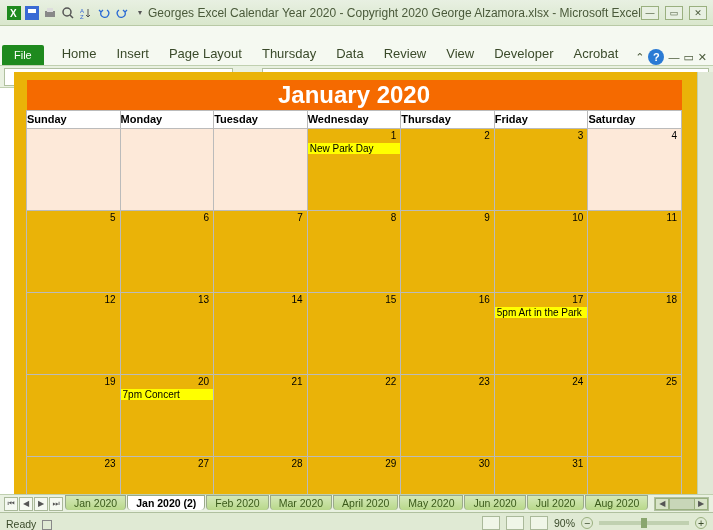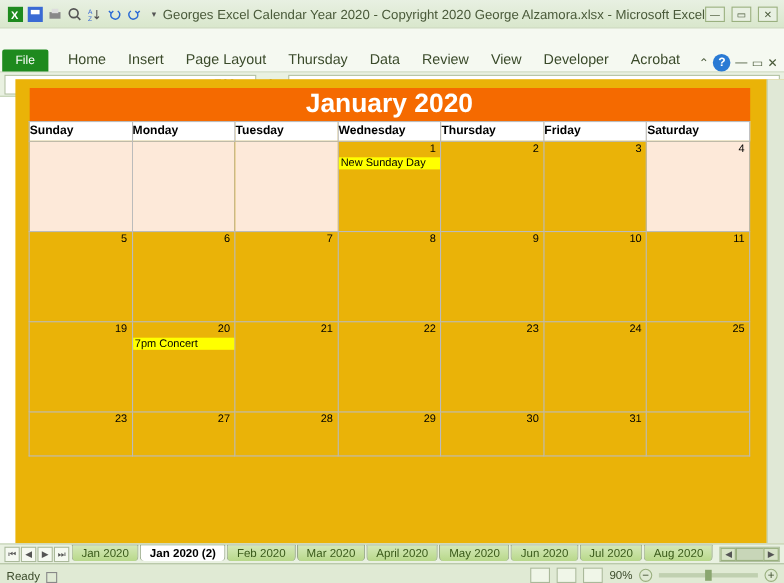--- a/index.html
+++ b/index.html
@@ -145,21 +145,21 @@
           <td>Saturday</td>
         </tr>
     </tbody>
       <tbody id="cal-body">
         <tr class="cal-body">
           <td class="pad"></td>
           <td class="pad"></td>
           <td class="pad"></td>
           <td>
             <div class="daynum">1</div>
-            <div class="event">New Sunday Day</div>
+            <div class="event">New Park Day</div>
           </td>
           <td>
             <div class="daynum">2</div>
           </td>
           <td>
             <div class="daynum">3</div>
           </td>
           <td class="pad">
             <div class="daynum">4</div>
           </td>
@@ -178,20 +178,44 @@
             <div class="daynum">8</div>
           </td>
           <td>
             <div class="daynum">9</div>
           </td>
           <td>
             <div class="daynum">10</div>
           </td>
           <td>
             <div class="daynum">11</div>
+          </td>
+        </tr>
+        <tr class="cal-body">
+          <td>
+            <div class="daynum">12</div>
+          </td>
+          <td>
+            <div class="daynum">13</div>
+          </td>
+          <td>
+            <div class="daynum">14</div>
+          </td>
+          <td>
+            <div class="daynum">15</div>
+          </td>
+          <td>
+            <div class="daynum">16</div>
+          </td>
+          <td>
+            <div class="daynum">17</div>
+            <div class="event">5pm Art in the Park</div>
+          </td>
+          <td>
+            <div class="daynum">18</div>
           </td>
         </tr>
         <tr class="cal-body">
           <td>
             <div class="daynum">19</div>
           </td>
           <td>
             <div class="daynum">20</div>
             <div class="event">7pm Concert</div>
           </td>

